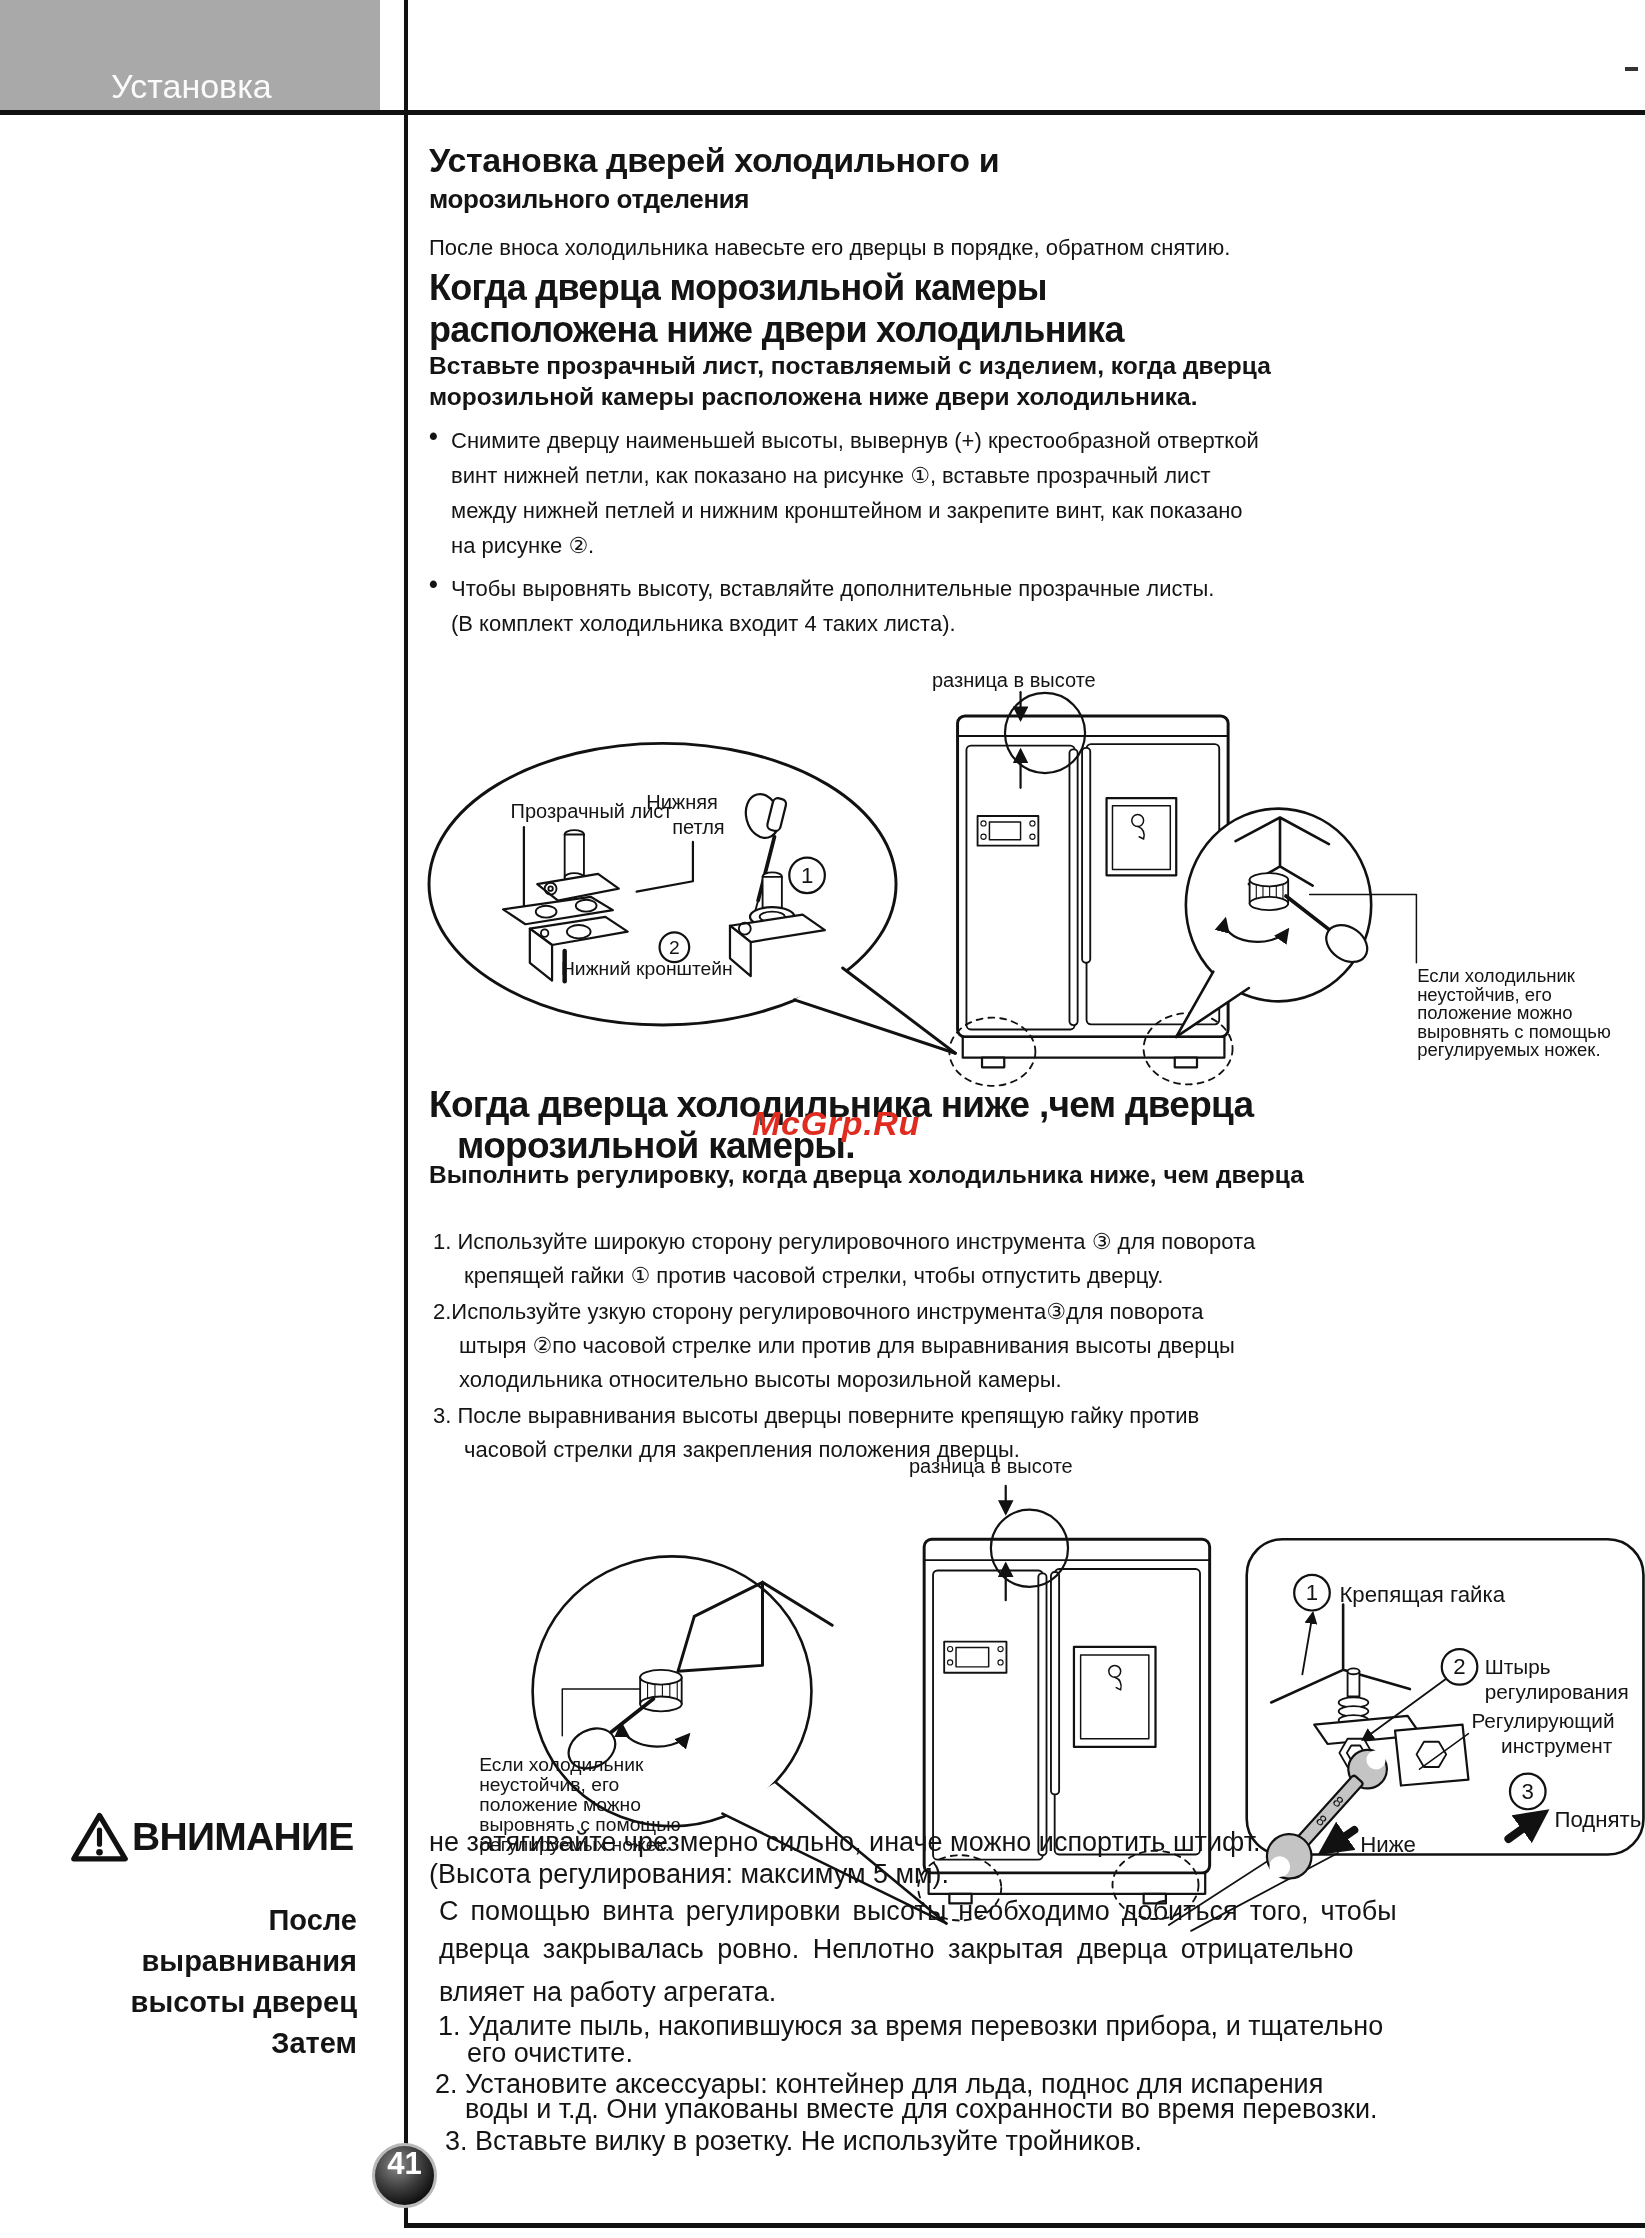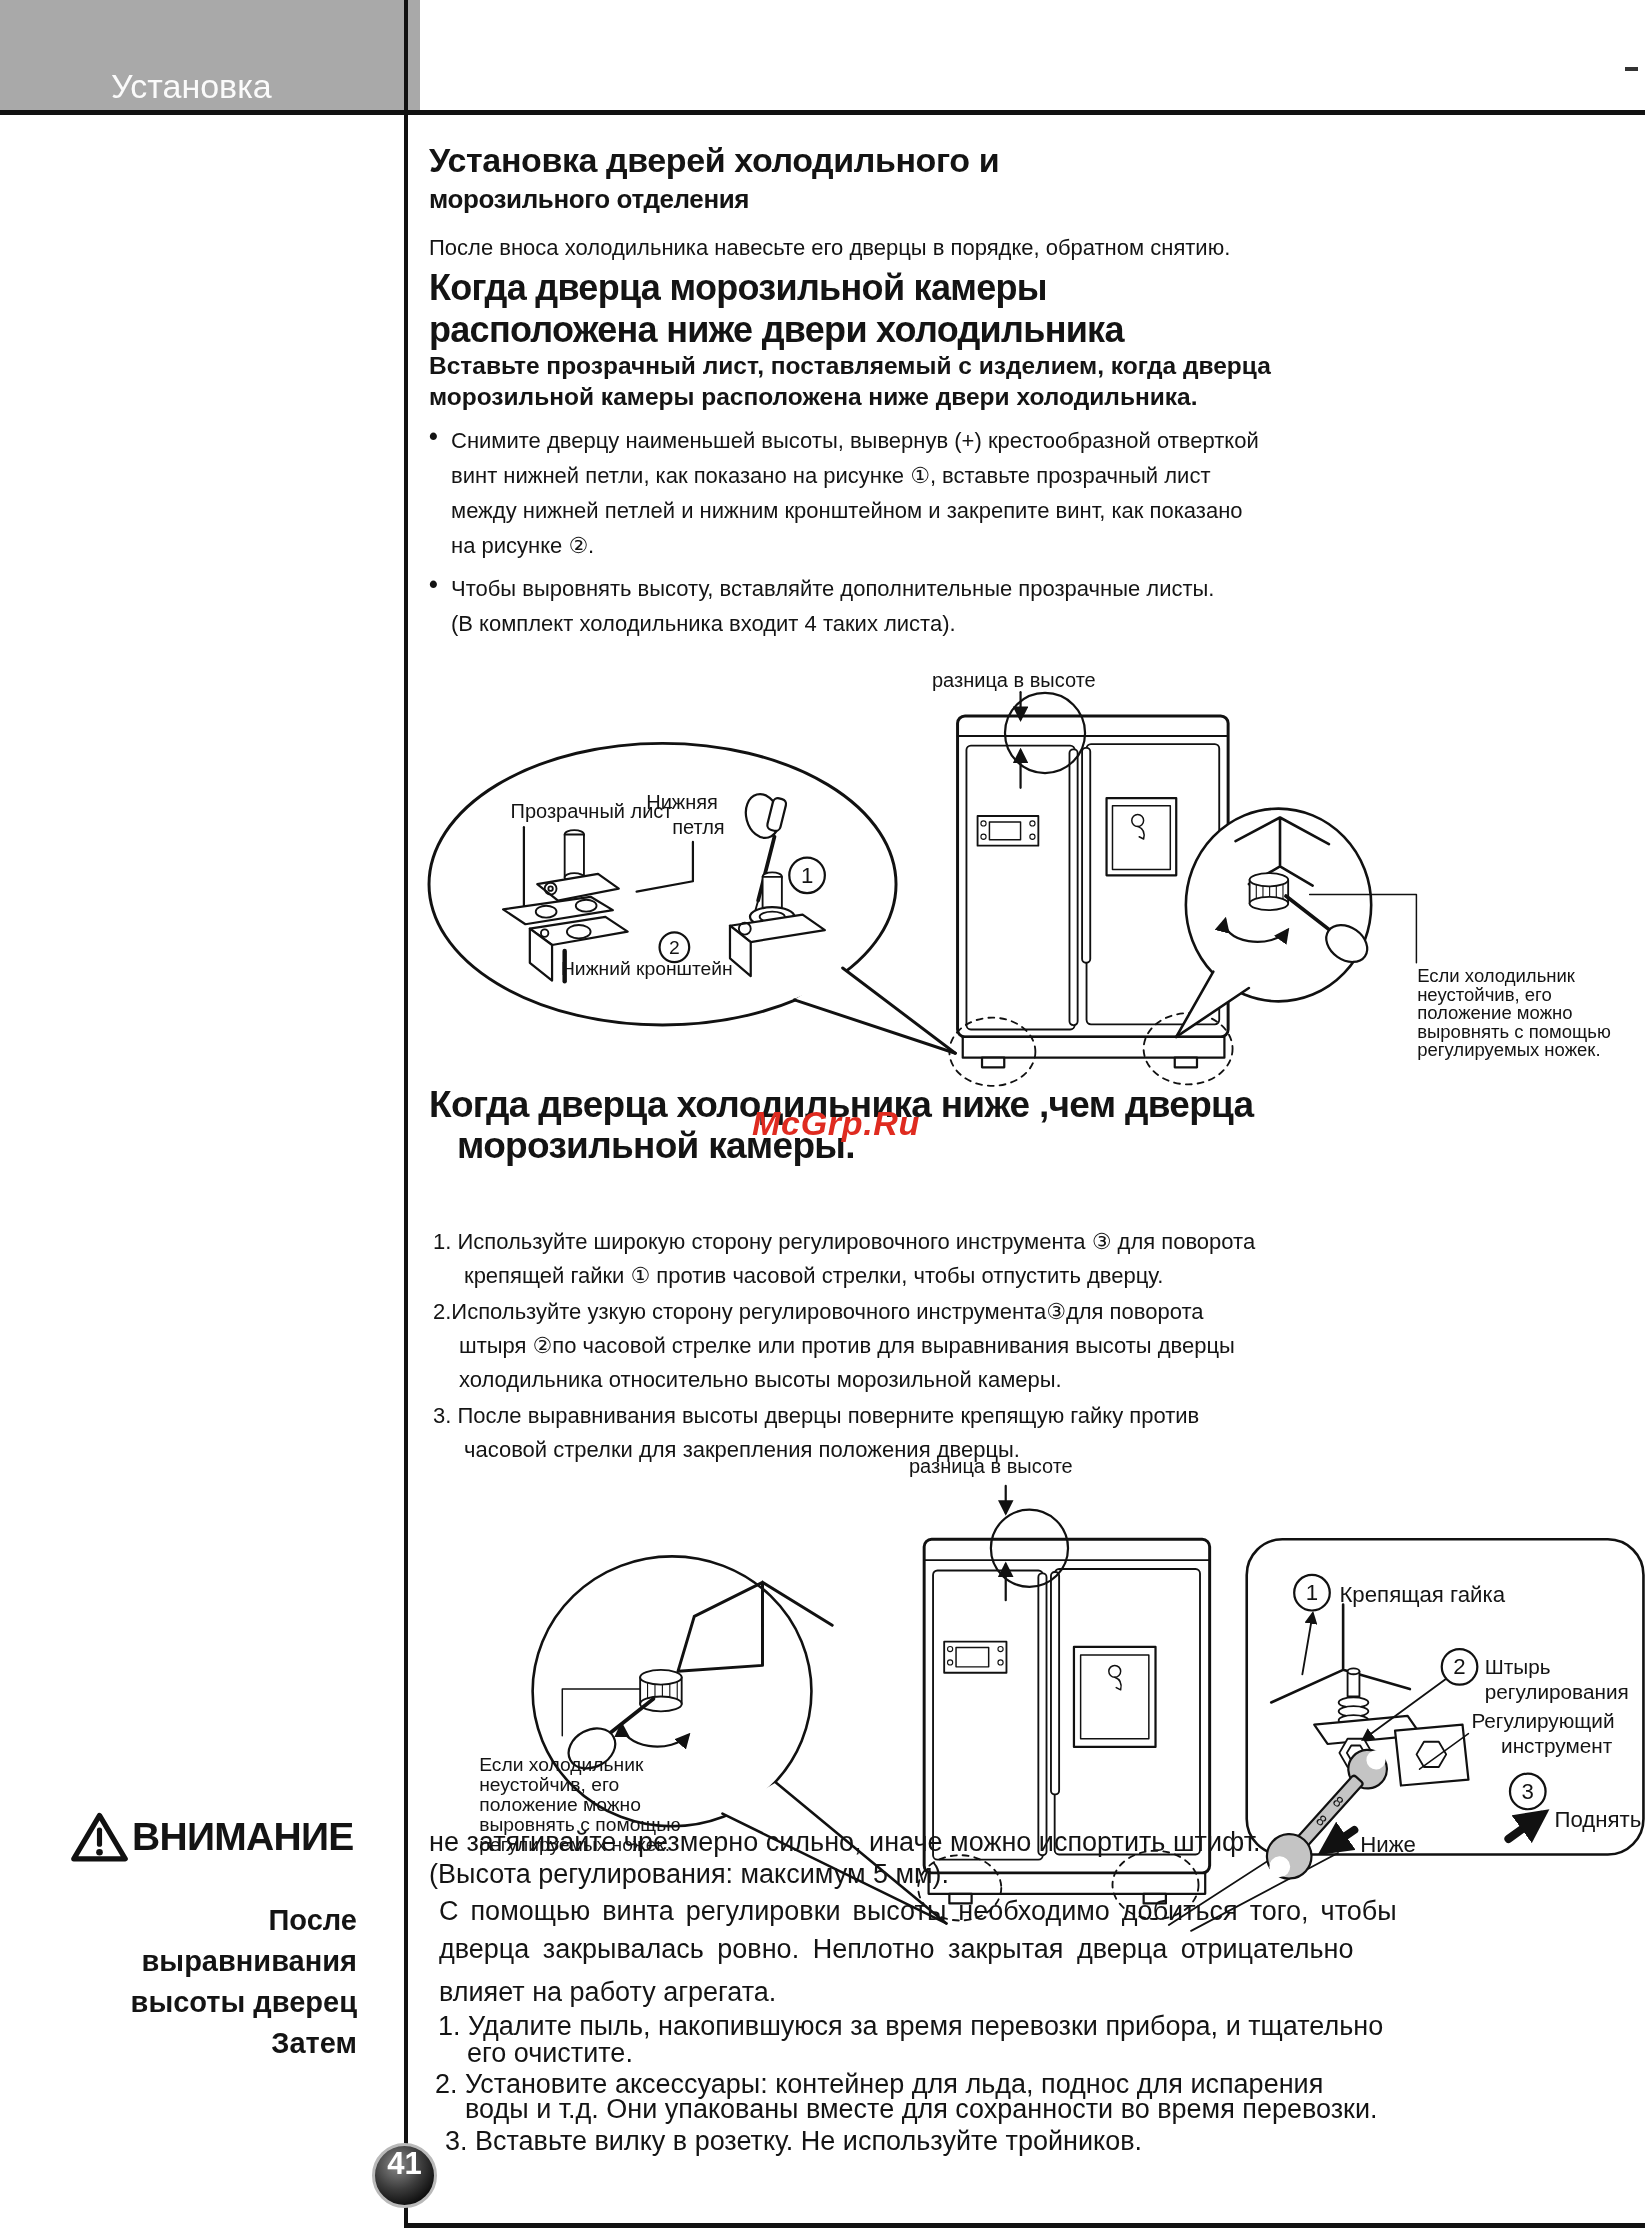--- a/index.html
+++ b/index.html
@@ -4,21 +4,21 @@
 <style>
   html,body { margin:0; padding:0; background:#e8e8e8; }
   .page {
     position:relative; width:1646px; height:2239px; background:#ffffff;
     font-family:"Liberation Sans","DejaVu Sans",sans-serif; overflow:hidden;
     color:#141414;
   }
   .t { position:absolute; white-space:nowrap; color:#141414; line-height:1.08; }
   .b { font-weight:bold; }
   svg text { fill:#141414; font-family:"Liberation Sans","DejaVu Sans",sans-serif; }
-  .hdr-tab { position:absolute; left:0; top:0; width:420px; height:110px; background:#a9a9a9; }
+  .hdr-tab { position:absolute; left:0; top:0; width:380px; height:110px; background:#a9a9a9; }
   .hline { position:absolute; left:0; top:110px; width:1646px; height:5.2px; background:#111; }
   .vline { position:absolute; left:404px; top:0; width:3.7px; height:2226px; background:#111; }
   .bline { position:absolute; left:404px; top:2223px; width:1241px; height:5.2px; background:#111; }
   .corner-mark { position:absolute; left:1625px; top:67px; width:13.4px; height:3.7px; background:#333; }
   .watermark { position:absolute; left:752px; top:1104px; font-size:34px; font-weight:bold; font-style:italic; color:#df2b20; letter-spacing:0.7px; }
   .badge {
     position:absolute; left:372px; top:2143px; width:65px; height:65px; border-radius:50%;
     background:radial-gradient(circle at 38% 32%, #8a8a8a 0%, #3c3c3c 45%, #0c0c0c 78%);
     border:3.7px solid #b9b9b9; box-sizing:border-box;
     display:flex; align-items:flex-start; justify-content:center;
@@ -184,20 +184,21 @@
     <text x="1335" y="419" font-size="25">неустойчив, его</text>
     <text x="1335" y="444" font-size="25">положение можно</text>
     <text x="1335" y="469" font-size="25">выровнять с помощью</text>
     <text x="1335" y="494" font-size="25">регулируемых ножек.</text>
   </svg>
 
   <div class="t b" style="left:429px; top:1085px; font-size:37px; letter-spacing:-0.7px;">Когда дверца холодильника ниже ,чем дверца</div>
   <div class="t b" style="left:429px; top:1126px; font-size:37px; letter-spacing:-0.7px;margin-left:28px;">морозильной камеры.</div>
   <div class="watermark">McGrp.Ru</div>
 
+  <div class="t b" style="left:429px; top:1162px; font-size:24.5px;">Выполнить регулировку, когда дверца холодильника ниже, чем дверца</div>
 
   <div class="t" style="left:433px; top:1230px; font-size:22px;">1. Используйте широкую сторону регулировочного инструмента ③ для поворота</div>
   <div class="t" style="left:464px; top:1264px; font-size:22px;">крепящей гайки ① против часовой стрелки, чтобы отпустить дверцу.</div>
   <div class="t" style="left:433px; top:1300px; font-size:22px;">2.Используйте узкую сторону регулировочного инструмента③для поворота</div>
   <div class="t" style="left:459px; top:1334px; font-size:22px;">штыря ②по часовой стрелке или против для выравнивания высоты дверцы</div>
   <div class="t" style="left:459px; top:1368px; font-size:22px;">холодильника относительно высоты морозильной камеры.</div>
   <div class="t" style="left:433px; top:1404px; font-size:22px;">3. После выравнивания высоты дверцы  поверните крепящую гайку против</div>
   <div class="t" style="left:464px; top:1438px; font-size:22px;">часовой стрелки для закрепления положения дверцы.</div>
 
   <div class="t" style="left:909px; top:1456px; font-size:20px;">разница в высоте</div>

